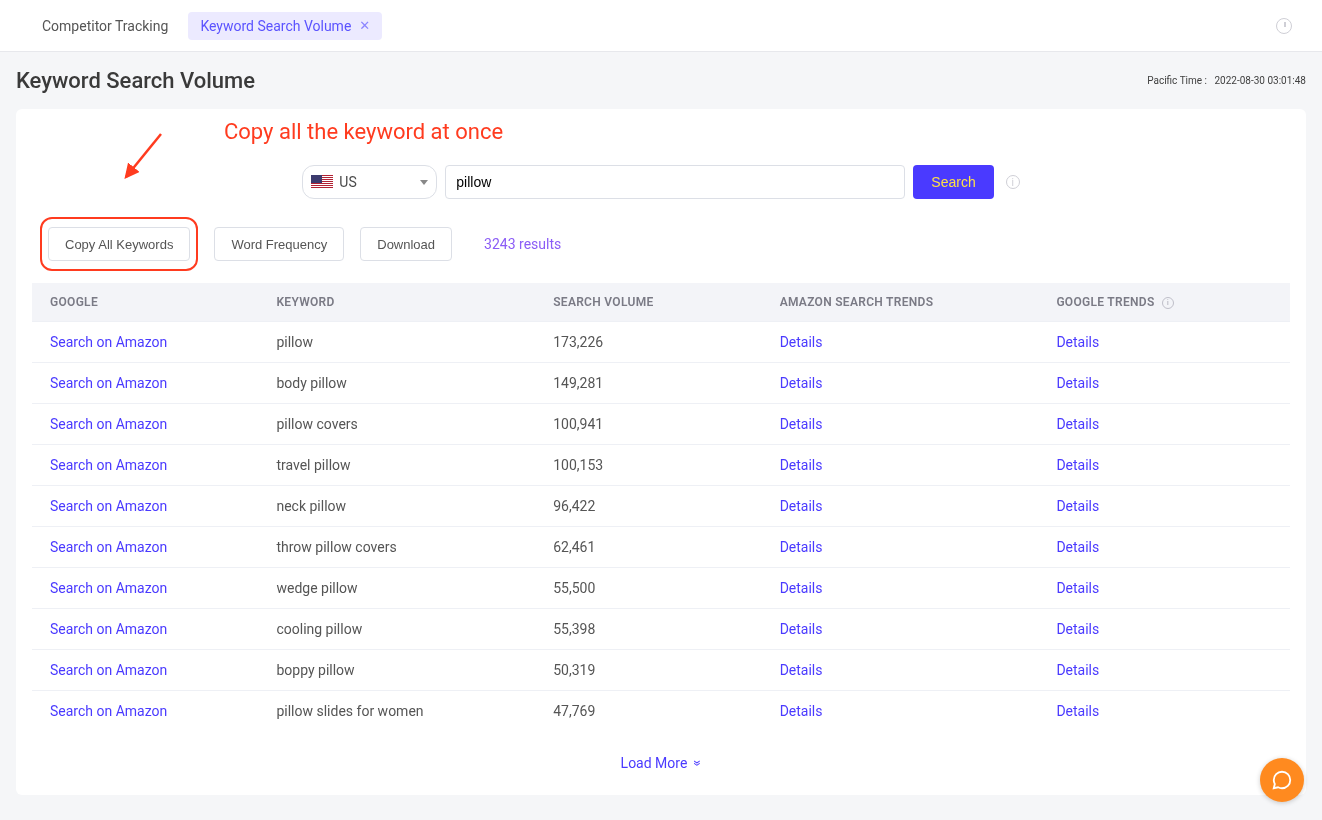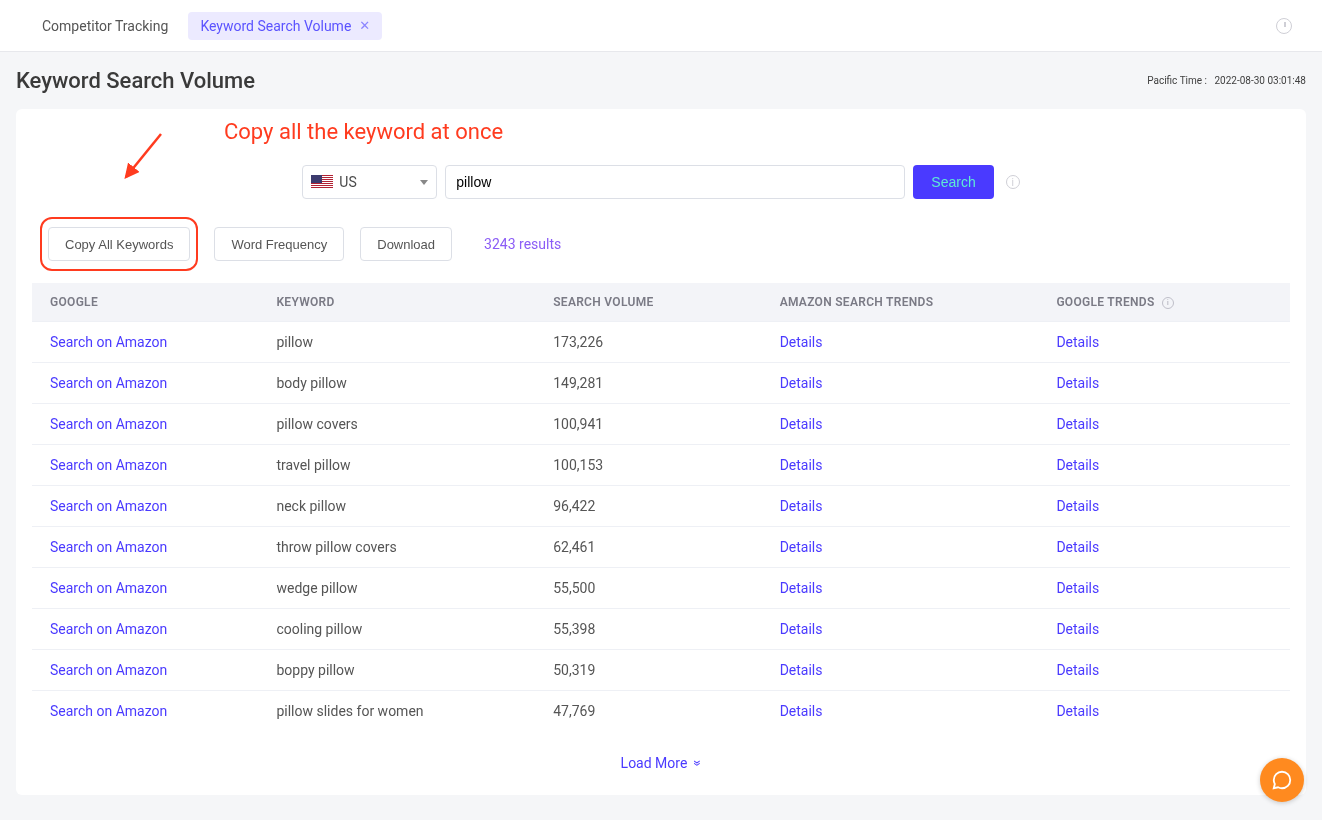--- a/index.html
+++ b/index.html
@@ -95,21 +95,21 @@
     display: flex;
     align-items: center;
     justify-content: center;
     margin-top: 40px;
     gap: 8px;
   }
   .region-select {
     width: 135px;
     height: 34px;
     border: 1px solid #dcdfe6;
-    border-radius: 4px;
+    border-radius: 12px;
     display: flex;
     align-items: center;
     padding: 0 8px;
     font-size: 14px;
     cursor: pointer;
     background: #fff;
   }
   .flag {
     width: 22px; height: 14px;
     background: linear-gradient(to bottom, #b22234 7%, #fff 7% 14%, #b22234 14% 21%, #fff 21% 28%, #b22234 28% 35%, #fff 35% 42%, #b22234 42% 50%, #fff 50% 57%, #b22234 57% 64%, #fff 64% 71%, #b22234 71% 78%, #fff 78% 85%, #b22234 85% 92%, #fff 92%);
@@ -136,21 +136,21 @@
     border: 1px solid #dcdfe6;
     border-radius: 4px;
     padding: 0 10px;
     font-size: 14px;
     outline: none;
   }
   .search-btn {
     height: 34px;
     padding: 0 18px;
     background: #4a3aff;
-    color: #5eead4;
+    color: #fde047;
     border: none;
     border-radius: 4px;
     font-size: 14px;
     cursor: pointer;
   }
   .info-icon {
     width: 14px; height: 14px;
     border: 1.5px solid #cfcfd6;
     border-radius: 50%;
     font-size: 10px;

